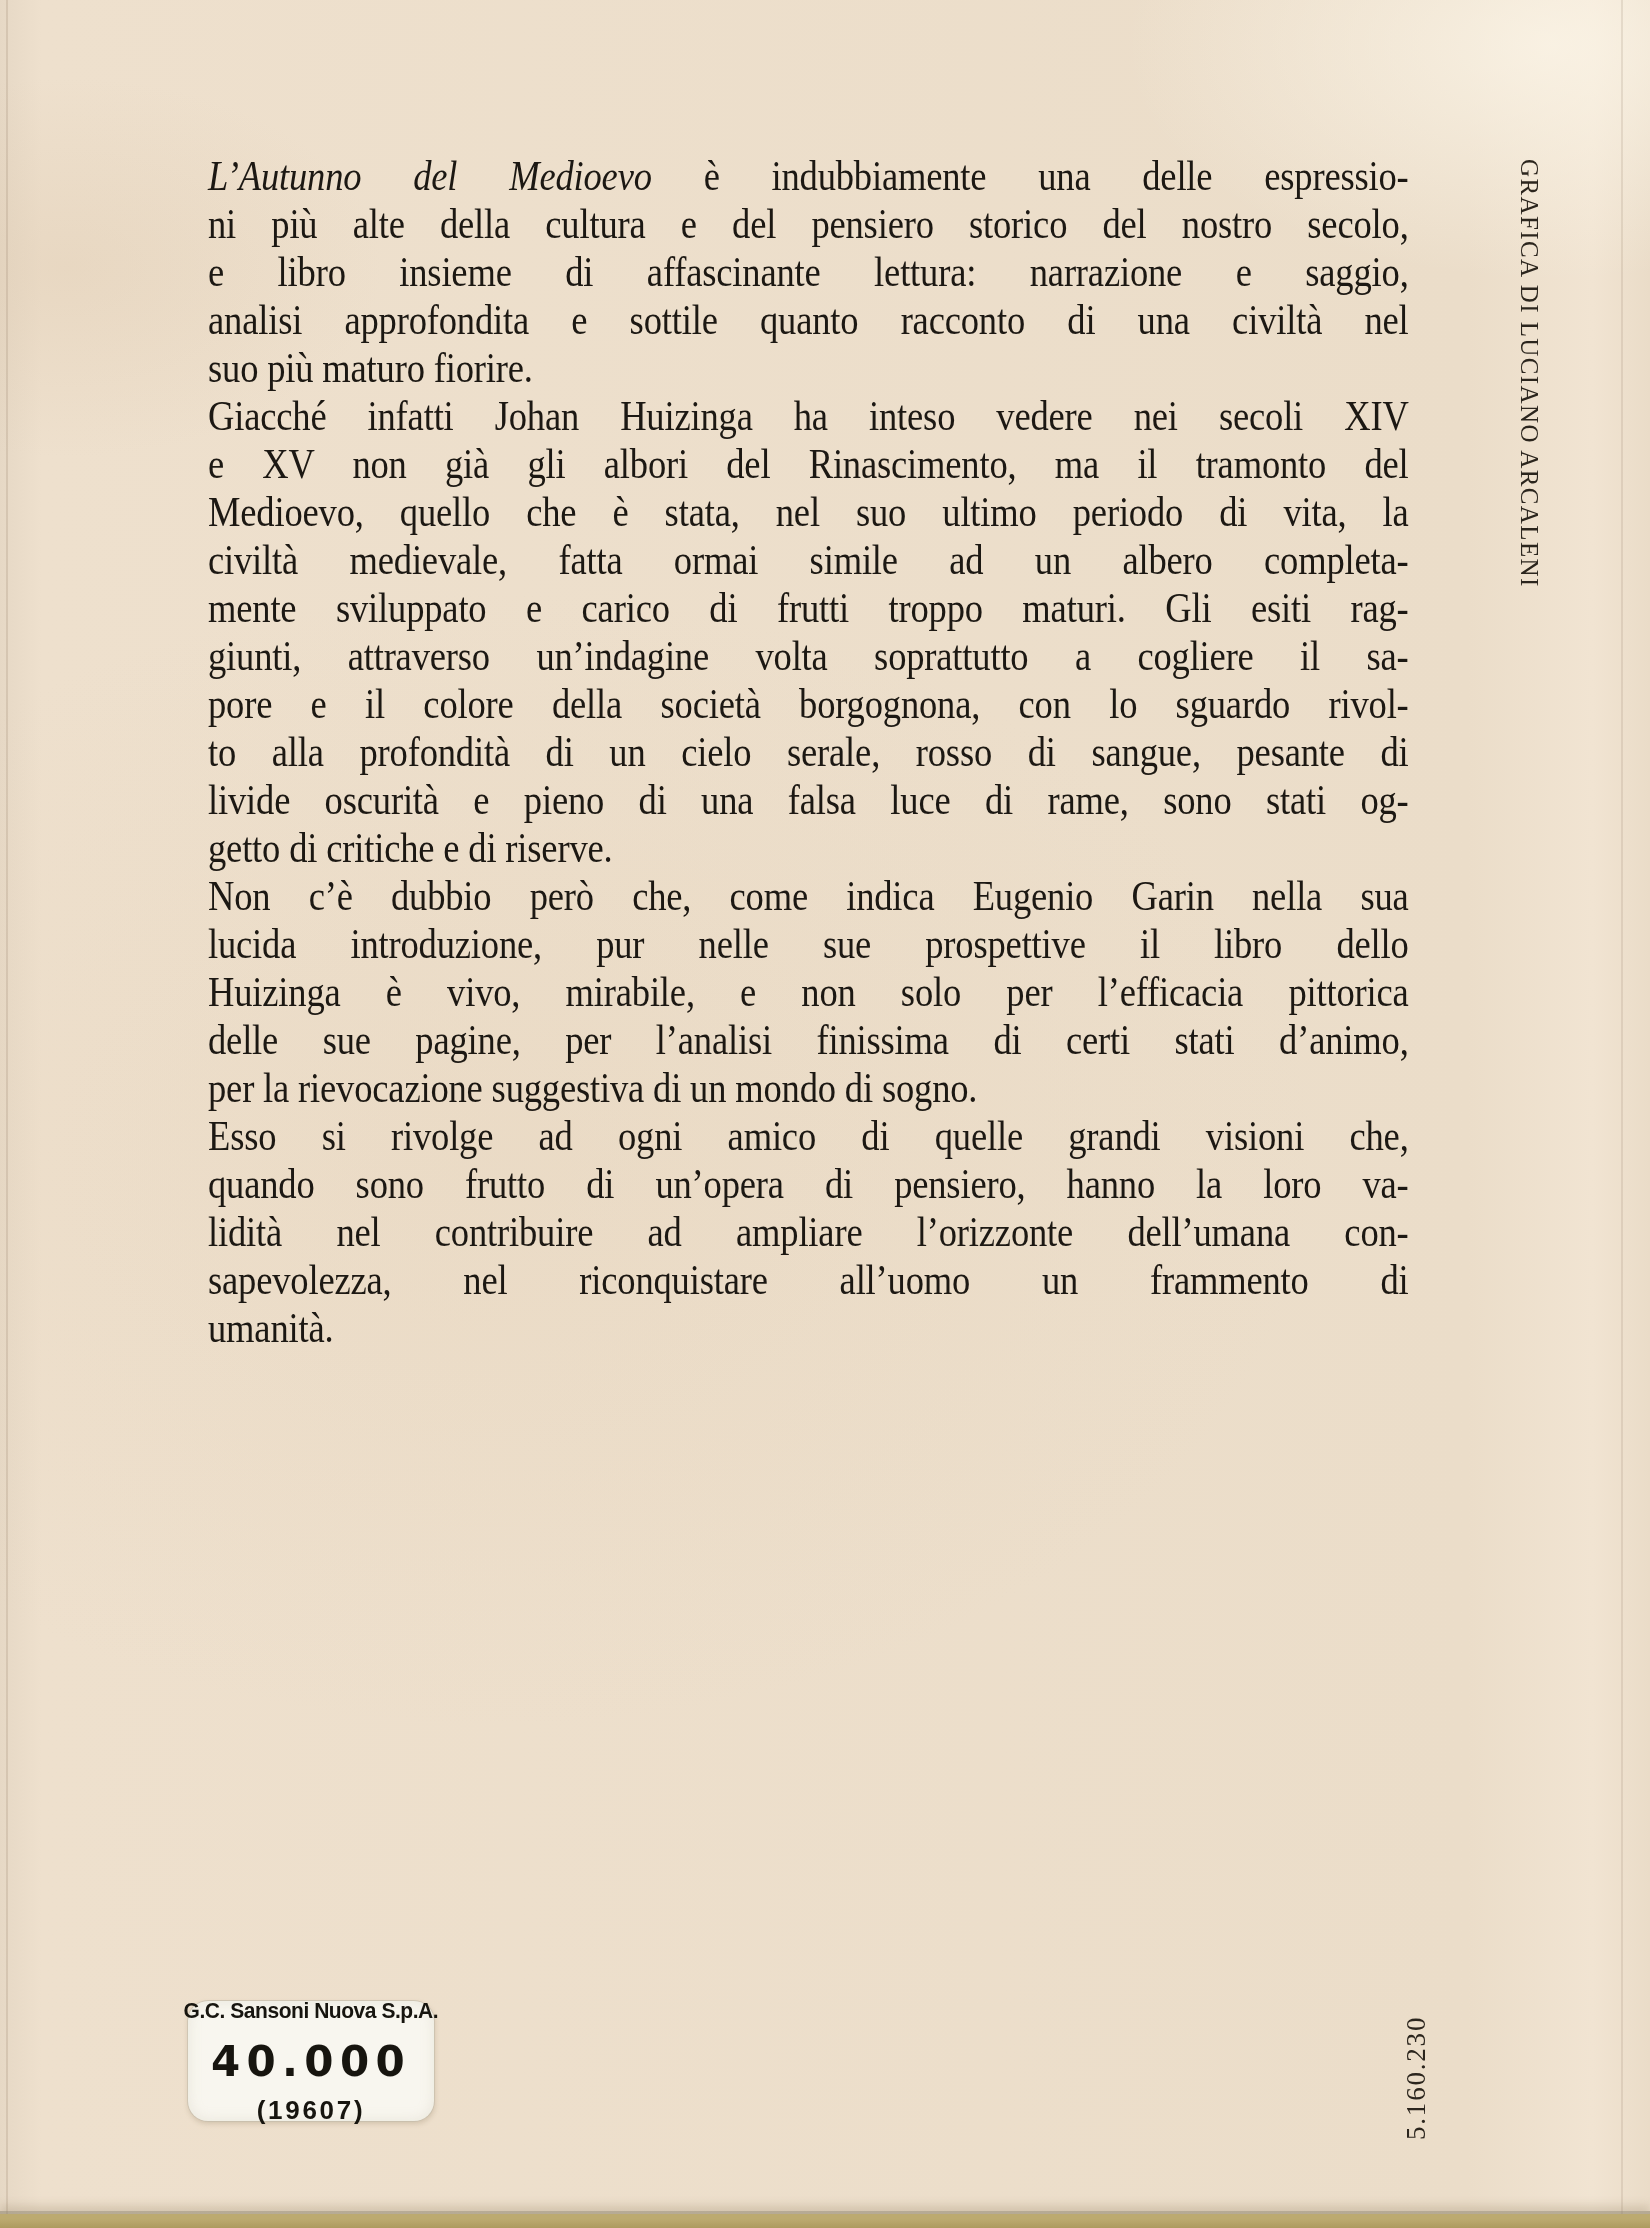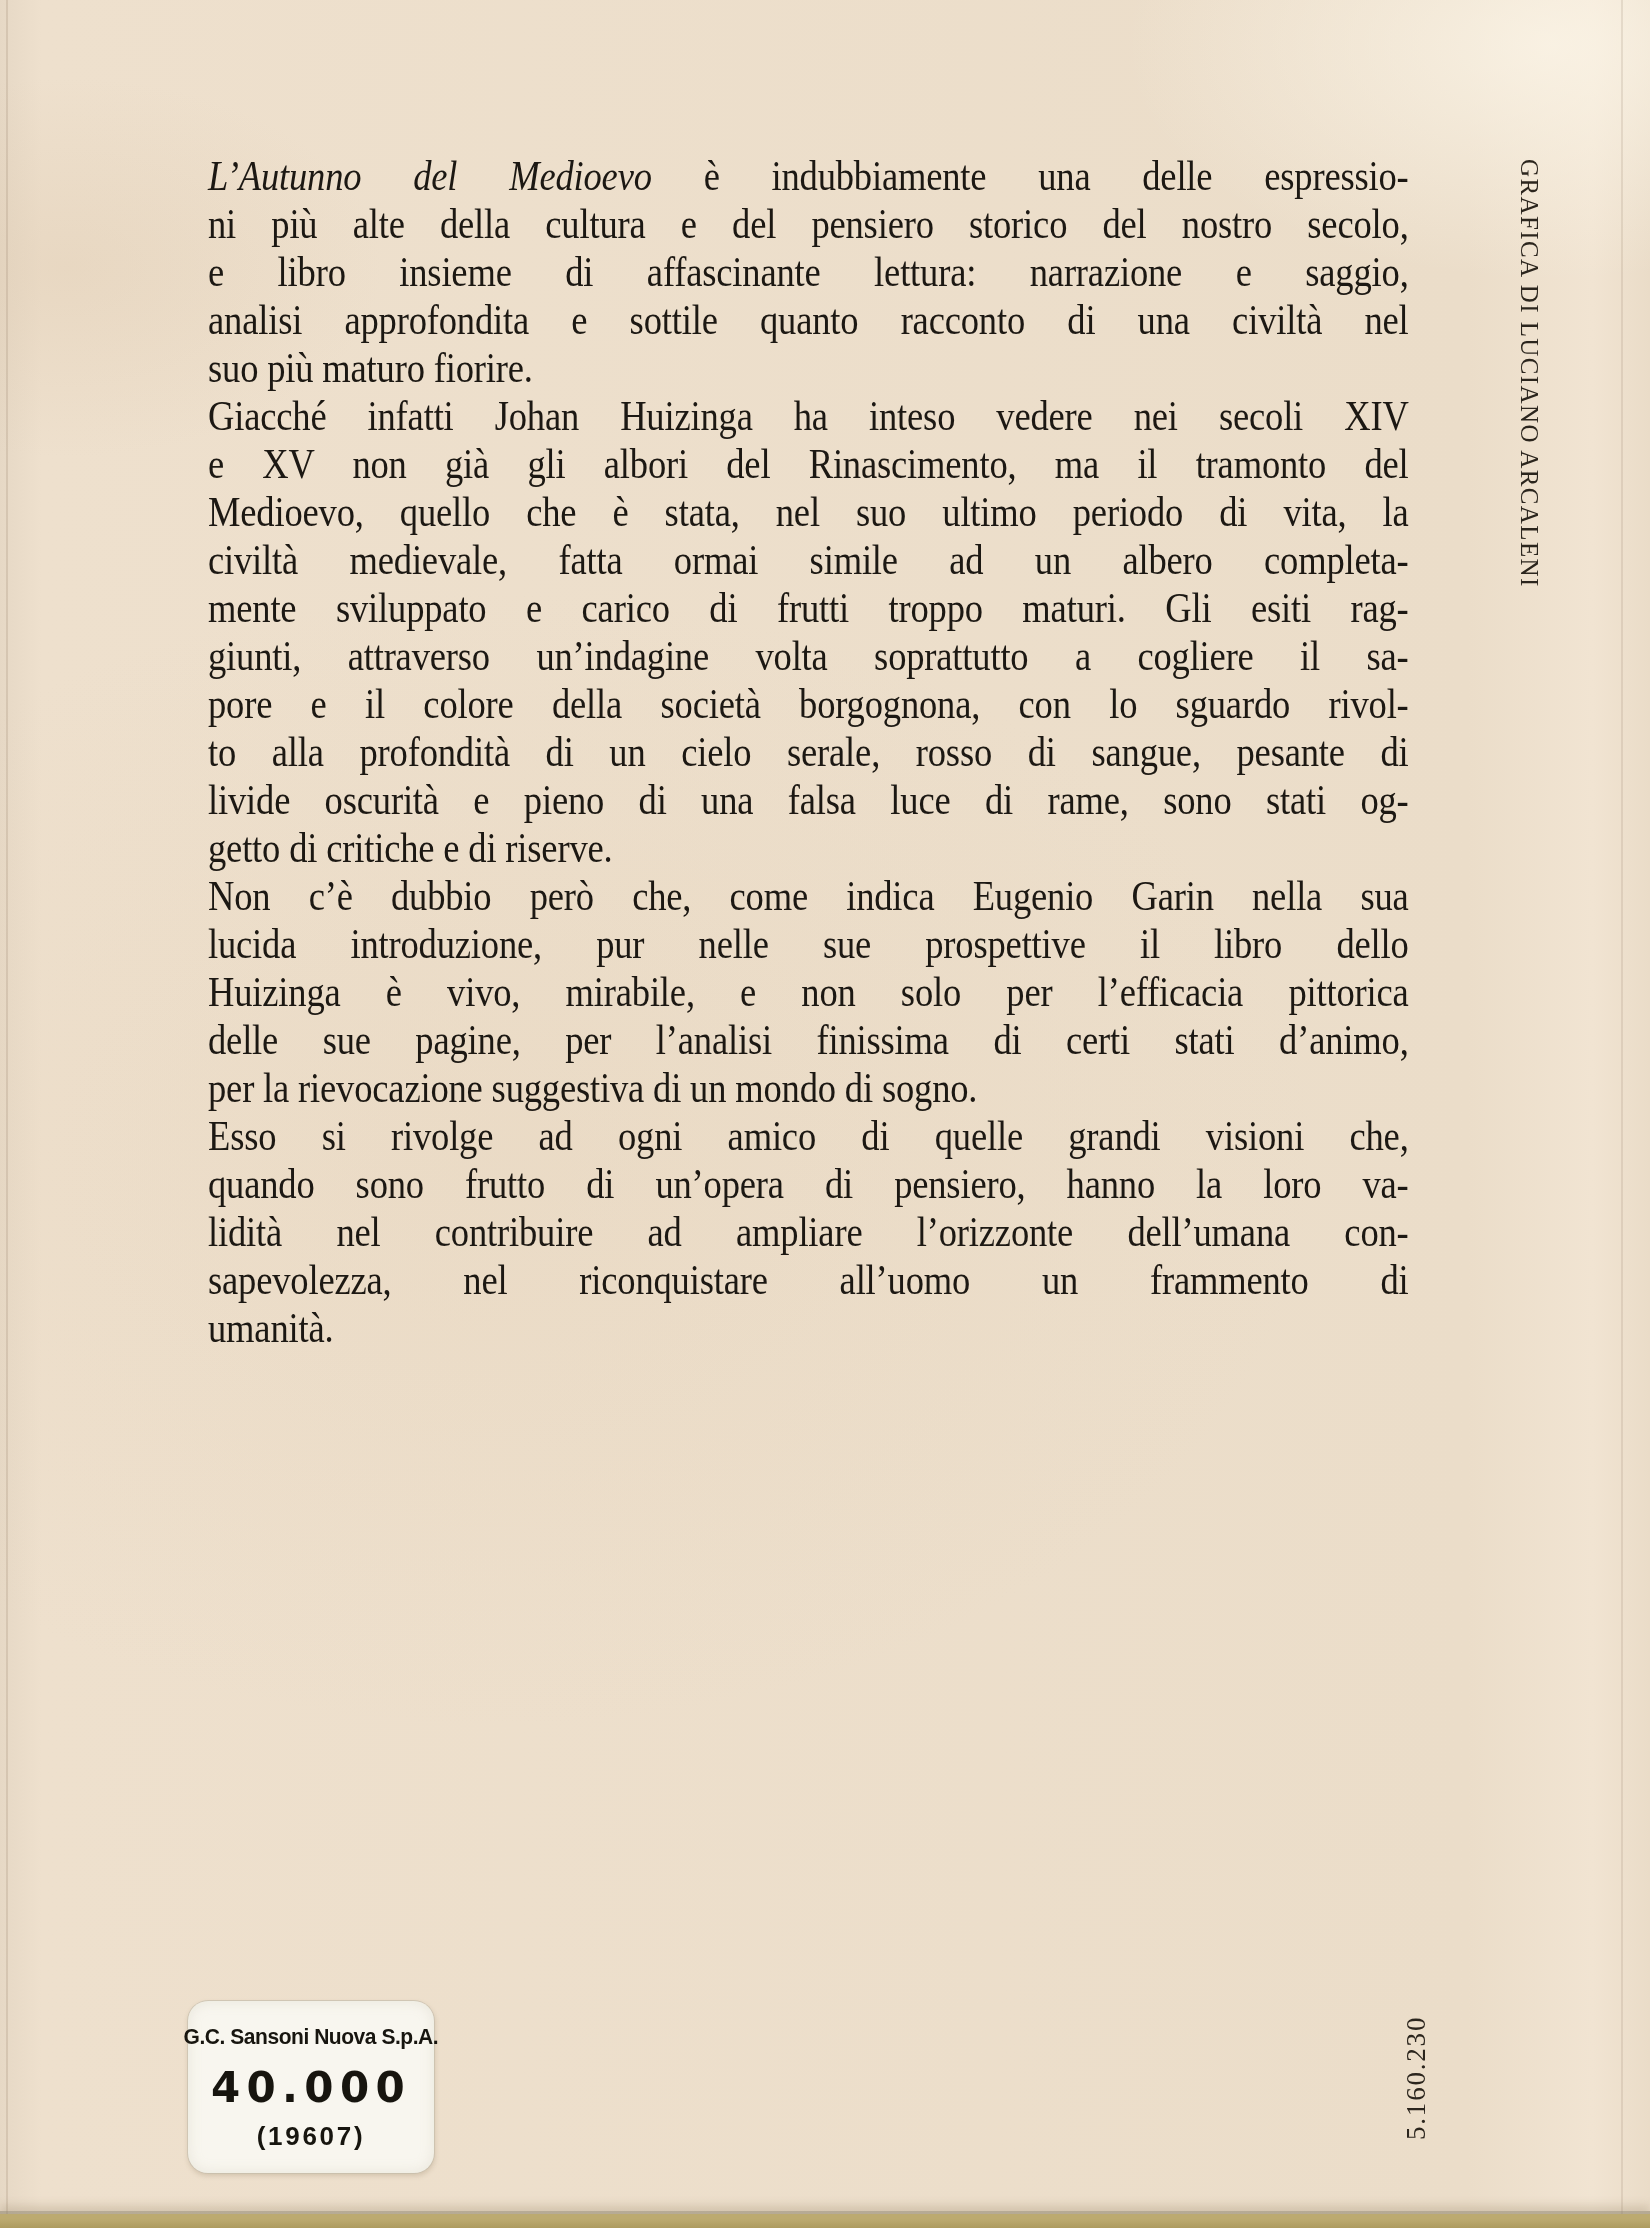--- a/index.html
+++ b/index.html
@@ -40,21 +40,21 @@
   }
   
   .catalog{
     position:absolute;left:1402px;top:2140px;
     transform:rotate(-90deg);transform-origin:0 0;
     font-size:27px;line-height:29px;letter-spacing:1.8px;
     color:#2b251d;white-space:nowrap;
   }
   
   .sticker{
-    position:absolute;left:188px;top:2001px;width:246px;height:172px;
+    position:absolute;left:188px;top:2001px;width:246px;height:120px;
     background:#f8f6ef;border-radius:20px;
     box-shadow:0 0 0 0.9px rgba(195,188,170,.65), 0.9px 2.7px 5.4px rgba(120,100,70,.22), inset 0 0 12.7px rgba(190,182,160,.25);
     display:flex;flex-direction:column;align-items:center;justify-content:center;
     font-family:"Liberation Sans", sans-serif;color:#17150f;
   }
   .sticker .publisher{font-size:22.6px;font-weight:700;letter-spacing:-0.5px;transform:scaleX(0.93);white-space:nowrap;margin-top:1.8px;}
   .sticker .price{font-size:42px;font-weight:700;letter-spacing:6.3px;margin-top:12.7px;font-family:"DejaVu Sans", sans-serif;}
   .sticker .code{font-size:26px;font-weight:700;letter-spacing:2.7px;margin-top:9px;}
 </style>
 </head>

